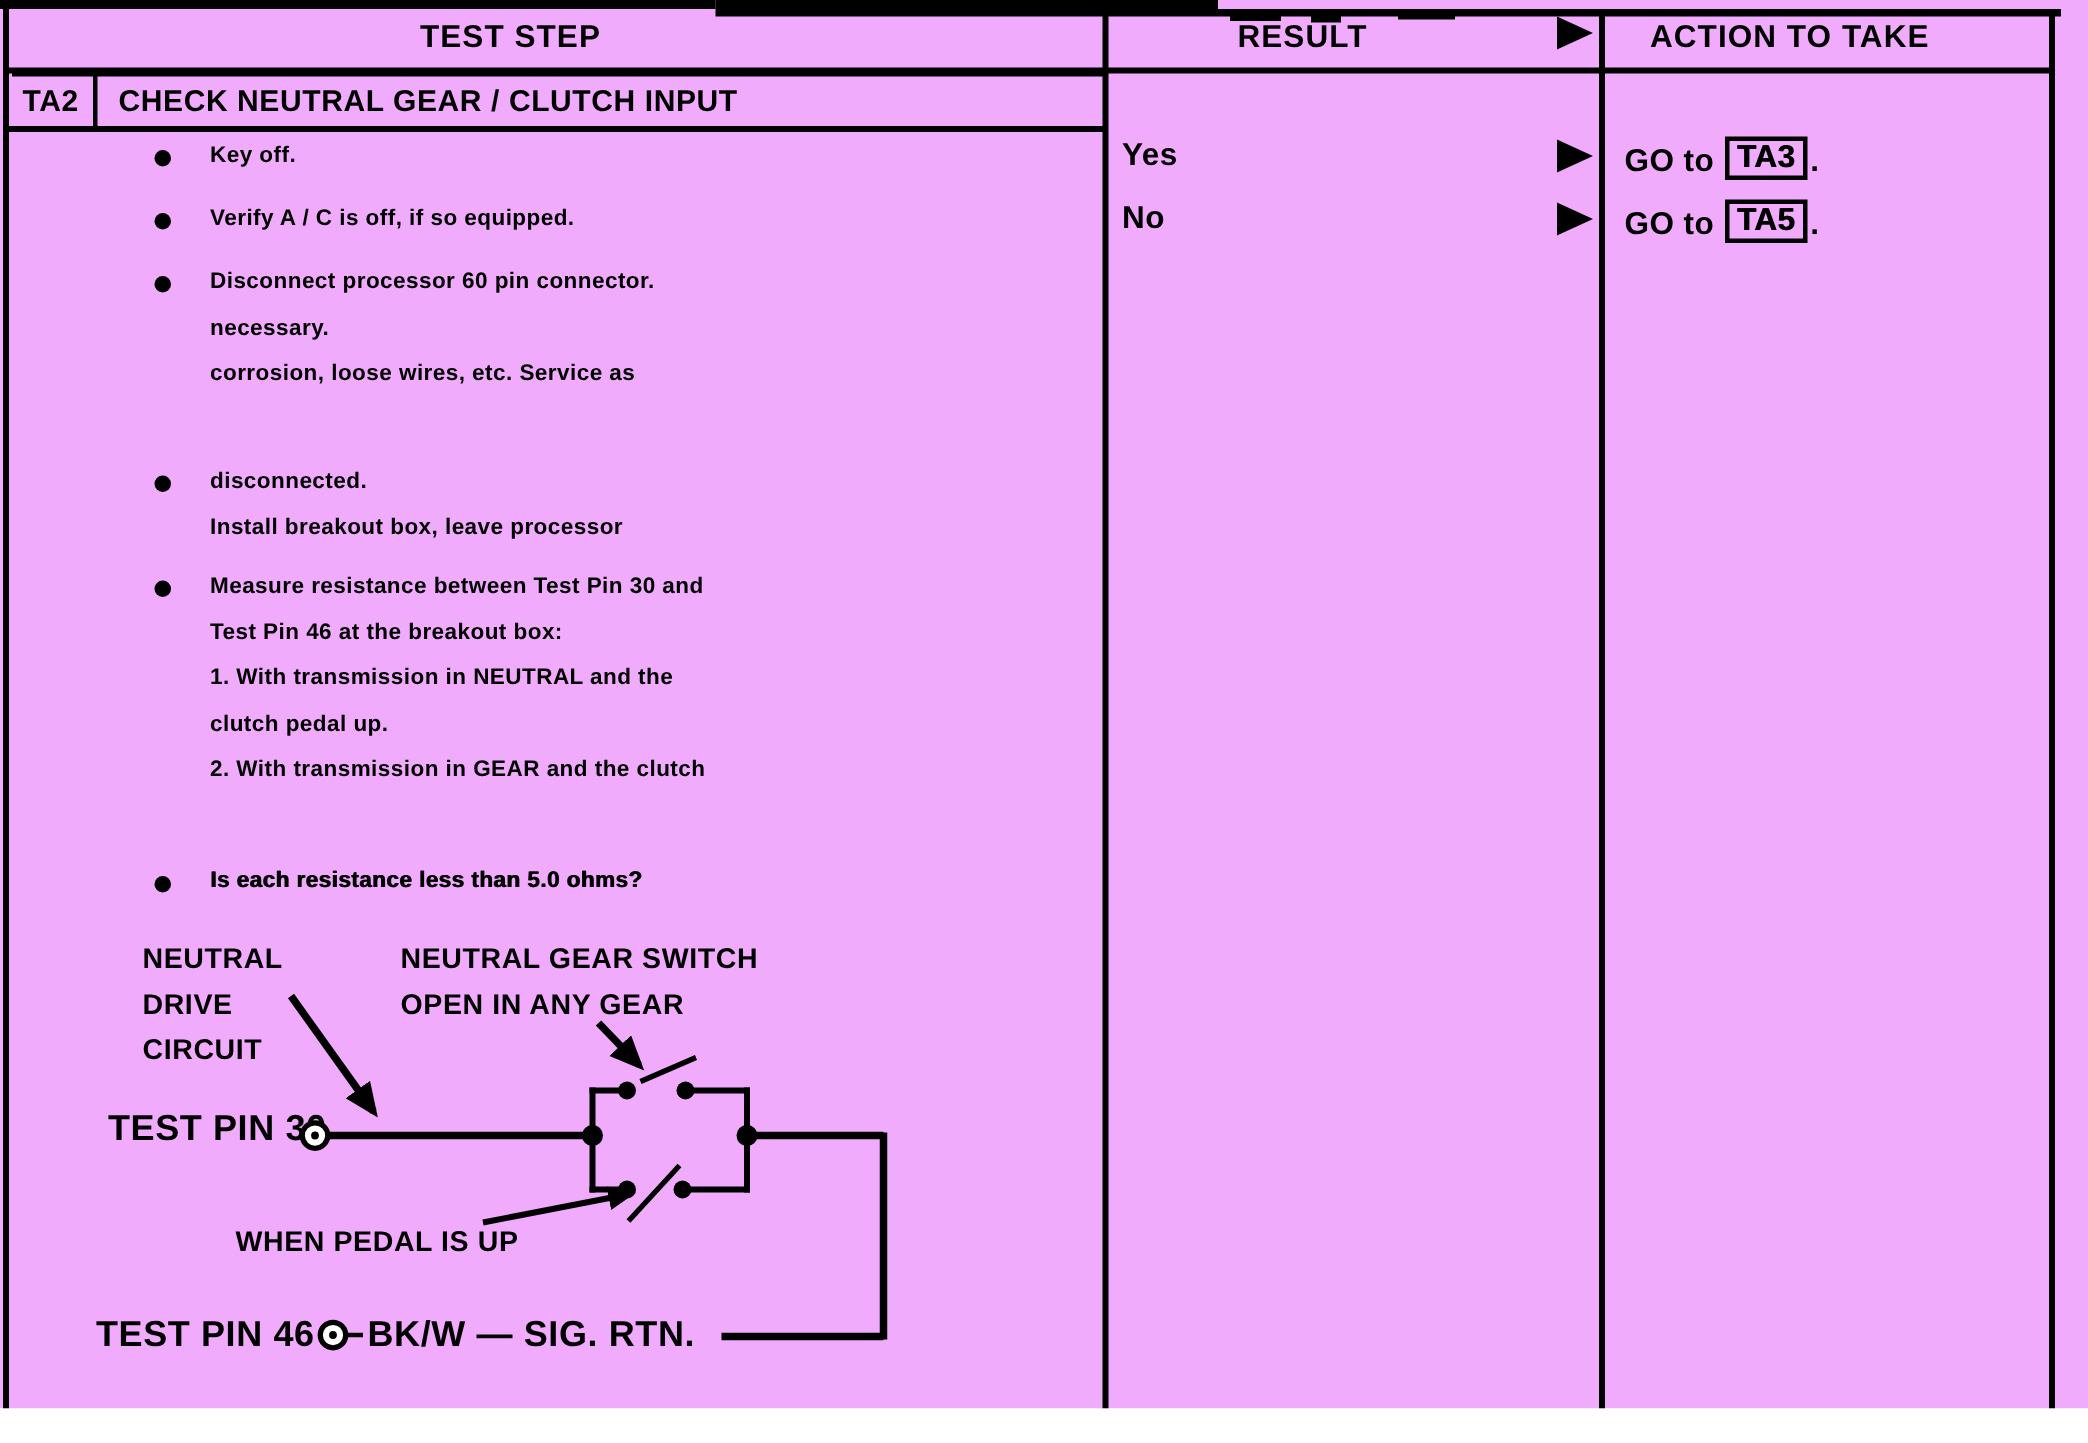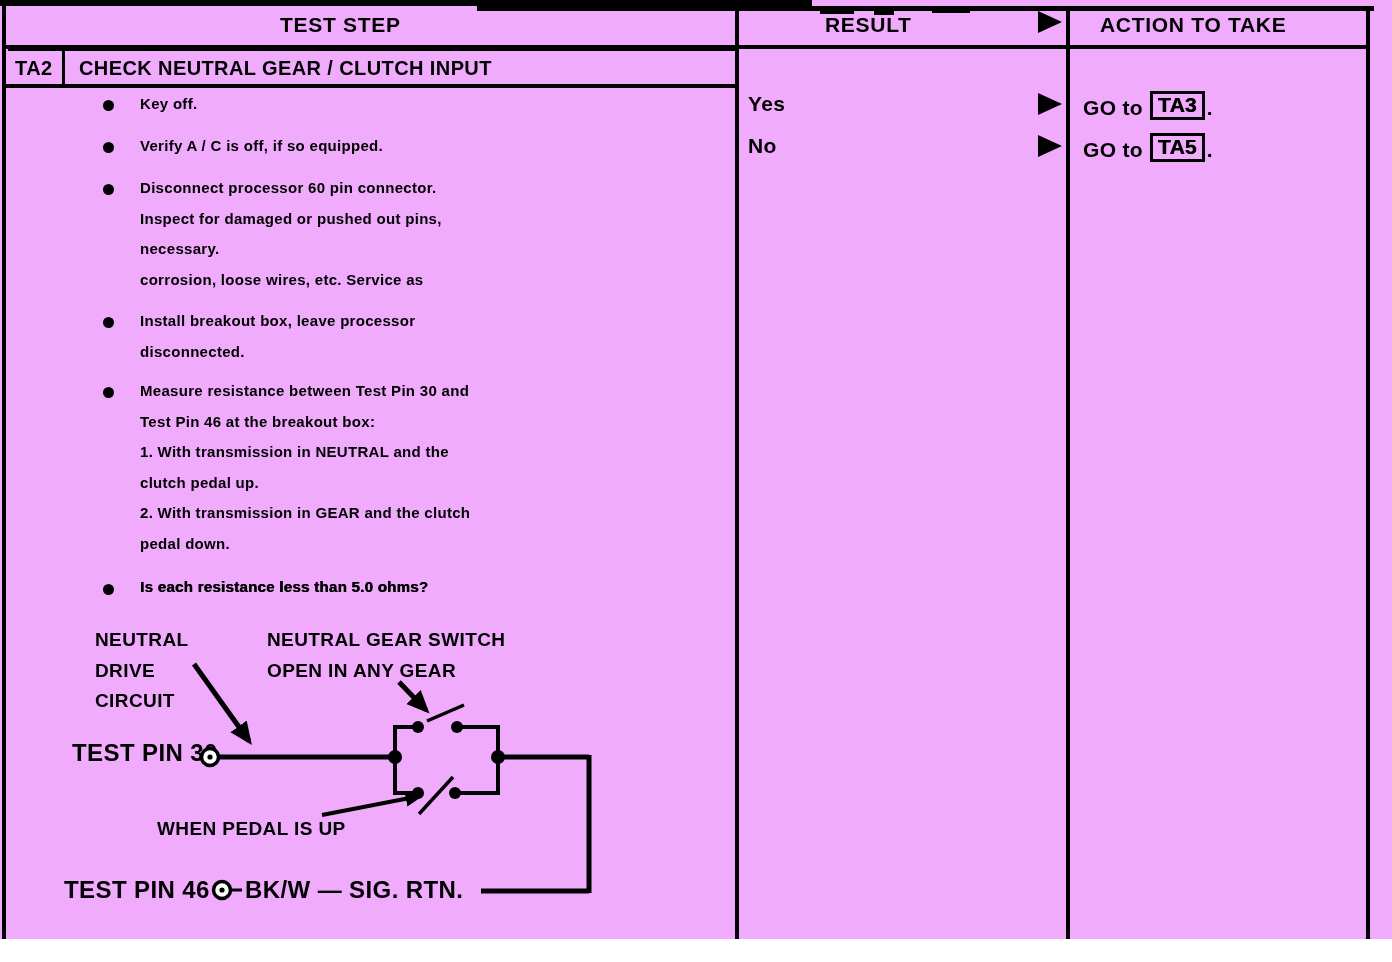--- a/index.html
+++ b/index.html
@@ -72,43 +72,41 @@
     <span class="dot" style="left:103px;top:142px"></span>
     <div class="bullet-text lines" style="top:131px">
         <div>Verify A / C is off, if so equipped.</div>
       </div>
   </div>
 
   <div>
     <span class="dot" style="left:103px;top:184px"></span>
     <div class="bullet-text lines" style="top:173px">
         <div>Disconnect processor 60 pin connector.</div>
-        <div>Inspect for damaged or pushed out pins,</div>
         <div>necessary.</div>
         <div>corrosion, loose wires, etc. Service as</div>
       </div>
   </div>
 
   <div>
     <span class="dot" style="left:103px;top:317px"></span>
     <div class="bullet-text lines" style="top:306px">
+        <div>disconnected.</div>
         <div>Install breakout box, leave processor</div>
-        <div>disconnected.</div>
       </div>
   </div>
 
   <div>
     <span class="dot" style="left:103px;top:387px"></span>
     <div class="bullet-text lines" style="top:376px">
         <div>Measure resistance between Test Pin 30 and</div>
         <div>Test Pin 46 at the breakout box:</div>
         <div>1. With transmission in NEUTRAL and the</div>
         <div>clutch pedal up.</div>
         <div>2. With transmission in GEAR and the clutch</div>
-        <div>pedal down.</div>
       </div>
   </div>
 
   <div>
     <span class="dot" style="left:103px;top:584px"></span>
     <div class="bullet-text lines bold-q" style="top:572px">
         <div>Is each resistance less than 5.0 ohms?</div>
       </div>
   </div>
 

